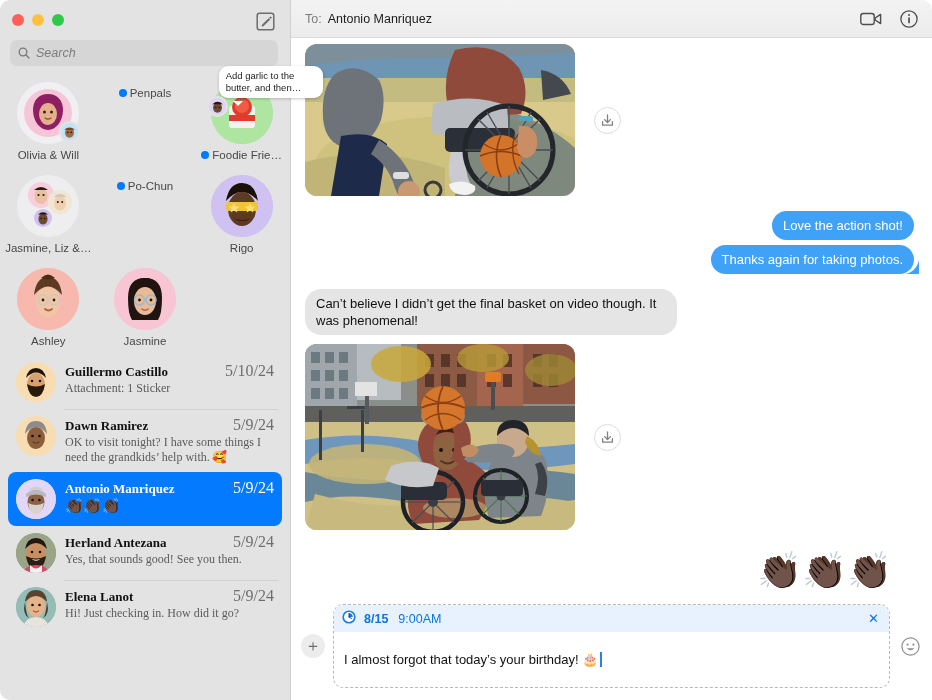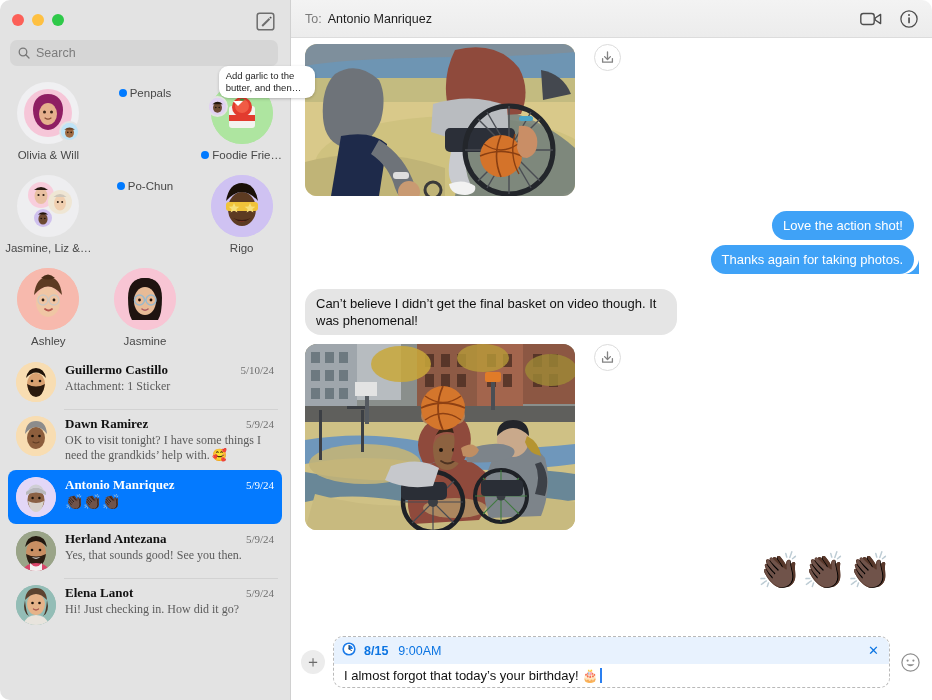--- a/index.html
+++ b/index.html
@@ -42,21 +42,21 @@
   .dot.red    { background: #fc6058; }
   .dot.yellow { background: #fec041; }
   .dot.green  { background: #2ec949; }
   .compose-btn {
     position: absolute;
     right: 14px; top: 10px;
     width: 22px; height: 22px;
     display: flex; align-items: center; justify-content: center;
     cursor: pointer;
   }
-  .search-wrap { padding: 0 12px 10px 10px; flex: 0 0 auto; }
+  .search-wrap { padding: 0 12px 10px 10px; flex: 0 0 auto; font-style: italic; }
   .search-box {
     height: 26px;
     background: #d6d6d6;
     border-radius: 7px;
     display: flex;
     align-items: center;
     padding: 0 8px;
     gap: 6px;
   }
   .search-box .ph { color: #7c7c7c; font-size: 12.5px; }
@@ -106,21 +106,21 @@
   }
   .tip {
     position: absolute;
     background: #ffffff;
     border-radius: 9px;
     padding: 4px 7px;
     font-size: 9.5px;
     line-height: 12px;
     color: #1d1d1d;
     box-shadow: 0 1px 3px rgba(0,0,0,.22);
-    width: 96px;
+    width: 104px;
     z-index: 5;
   }
   .tip::after {
     content: "";
     position: absolute;
     width: 0; height: 0;
     border: 5px solid transparent;
   }
   .tip.bot { bottom: -4px; left: 18px; }
   .tip.bot::after { bottom: -8px; left: 8px; border-top-color: #ffffff; border-bottom: 0; }
@@ -163,21 +163,21 @@
   .c-av {
     width: 40px; height: 40px; border-radius: 50%;
     flex: 0 0 40px;
     display: flex; align-items: center; justify-content: center;
     font-size: 24px;
     overflow: hidden;
   }
   .c-body { flex: 1 1 auto; min-width: 0; font-family: Liberation Serif, serif; }
   .c-top { display: flex; justify-content: space-between; align-items: baseline; }
   .c-name { font-size: 13px; font-weight: bold; color: #111; }
-  .c-date { font-size: 11px; color: #6e6e6e; flex: 0 0 auto; margin-left: 6px; }
+  .c-date { font-size: 16px; color: #6e6e6e; flex: 0 0 auto; margin-left: 6px; }
   .c-snip {
     font-size: 12px; color: #5b5b5b; line-height: 15px;
     margin-top: 1px;
     display: -webkit-box; -webkit-line-clamp: 2; -webkit-box-orient: vertical;
     overflow: hidden;
   }
   .convo.selected .c-name,
   .convo.selected .c-date,
   .convo.selected .c-snip { color: #ffffff; }
 
@@ -206,21 +206,21 @@
   .hdr-ico { cursor: pointer; display: flex; }
 
   .thread {
     flex: 1 1 auto;
     overflow: hidden;
     padding: 6px 18px 4px 14px;
     display: flex;
     flex-direction: column;
     position: relative;
   }
-  .row { display: flex; margin-bottom: 5px; }
+  .row { display: flex; align-items: center; margin-bottom: 5px; }
   .row.out { justify-content: flex-end; }
   .row.in  { justify-content: flex-start; }
 
   .bubble {
     max-width: 372px;
     padding: 6px 11px;
     border-radius: 16px;
     font-size: 13px;
     line-height: 17px;
     position: relative;
@@ -303,21 +303,21 @@
   .chip-x {
     margin-left: auto;
     color: #0b74e2;
     font-size: 13px;
     cursor: pointer;
     line-height: 1;
   }
   .chip-date { font-weight: bold; }
   .chip-time { margin-left: 2px; }
   .input-line {
-    padding: 4px 10px;
+    padding: 20px 10px;
     font-size: 13px;
     color: #111;
     display: flex;
     align-items: center;
   }
   .caret {
     display: inline-block;
     width: 1.5px; height: 15px;
     background: #2a7ff0;
     margin-left: 2px;

